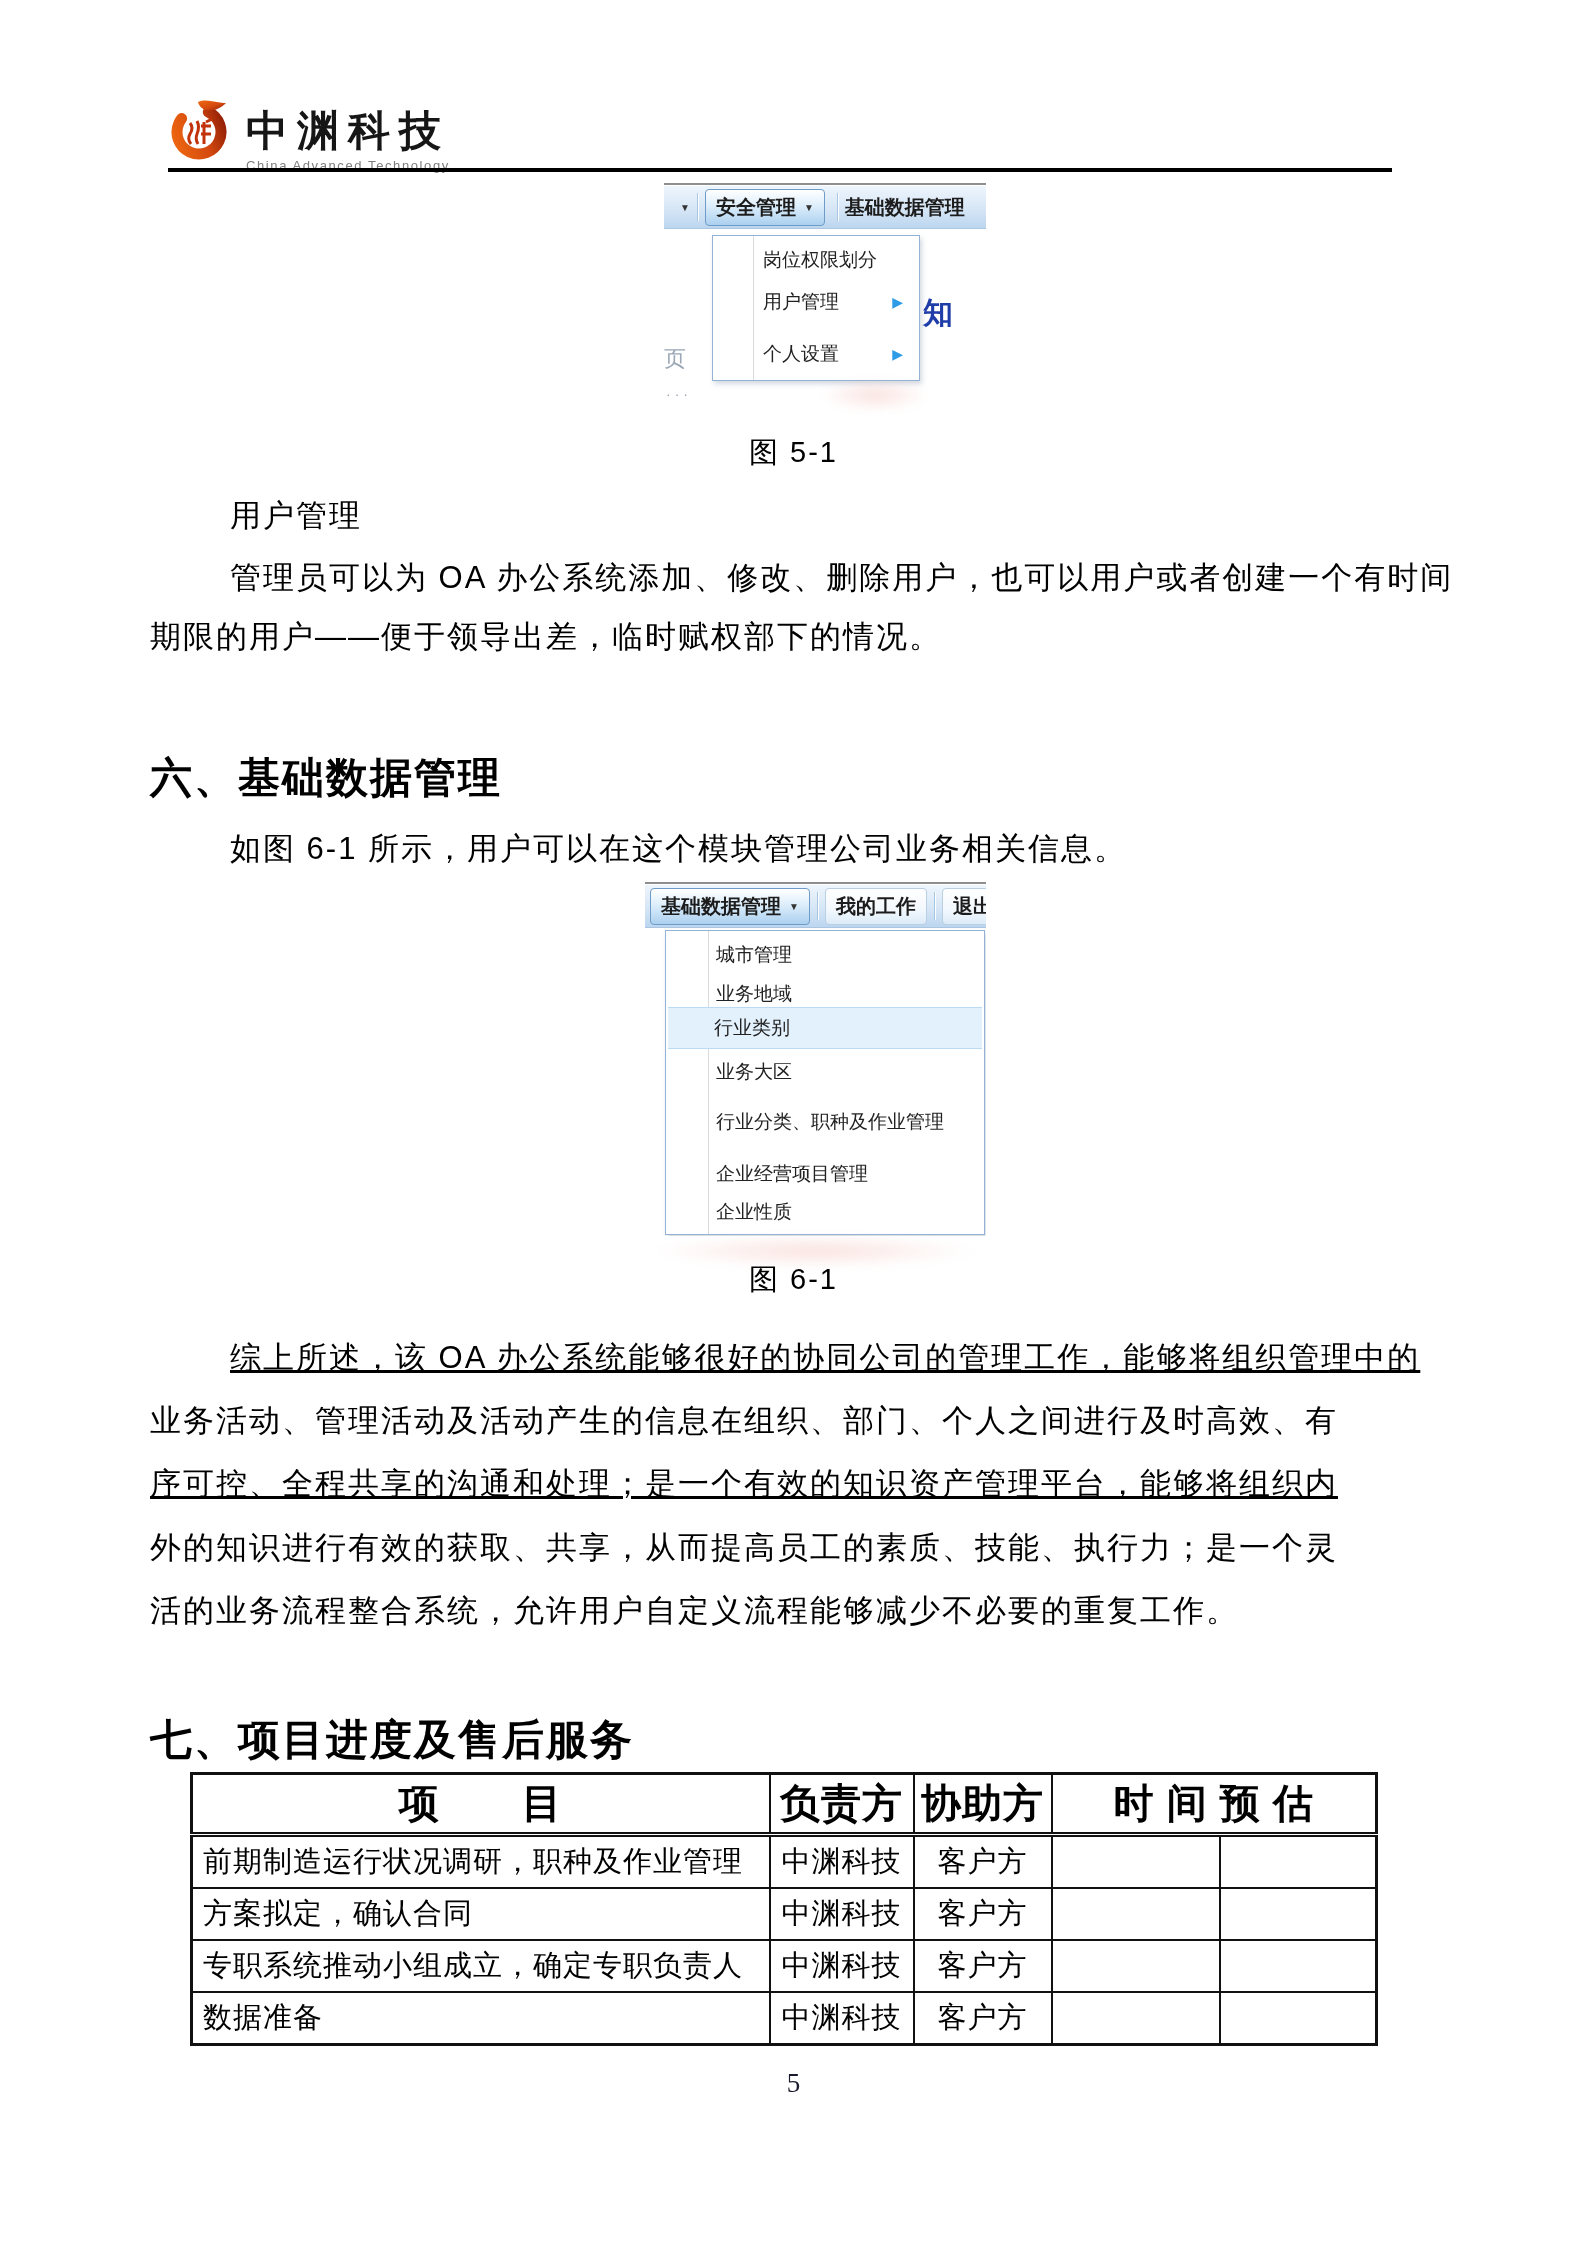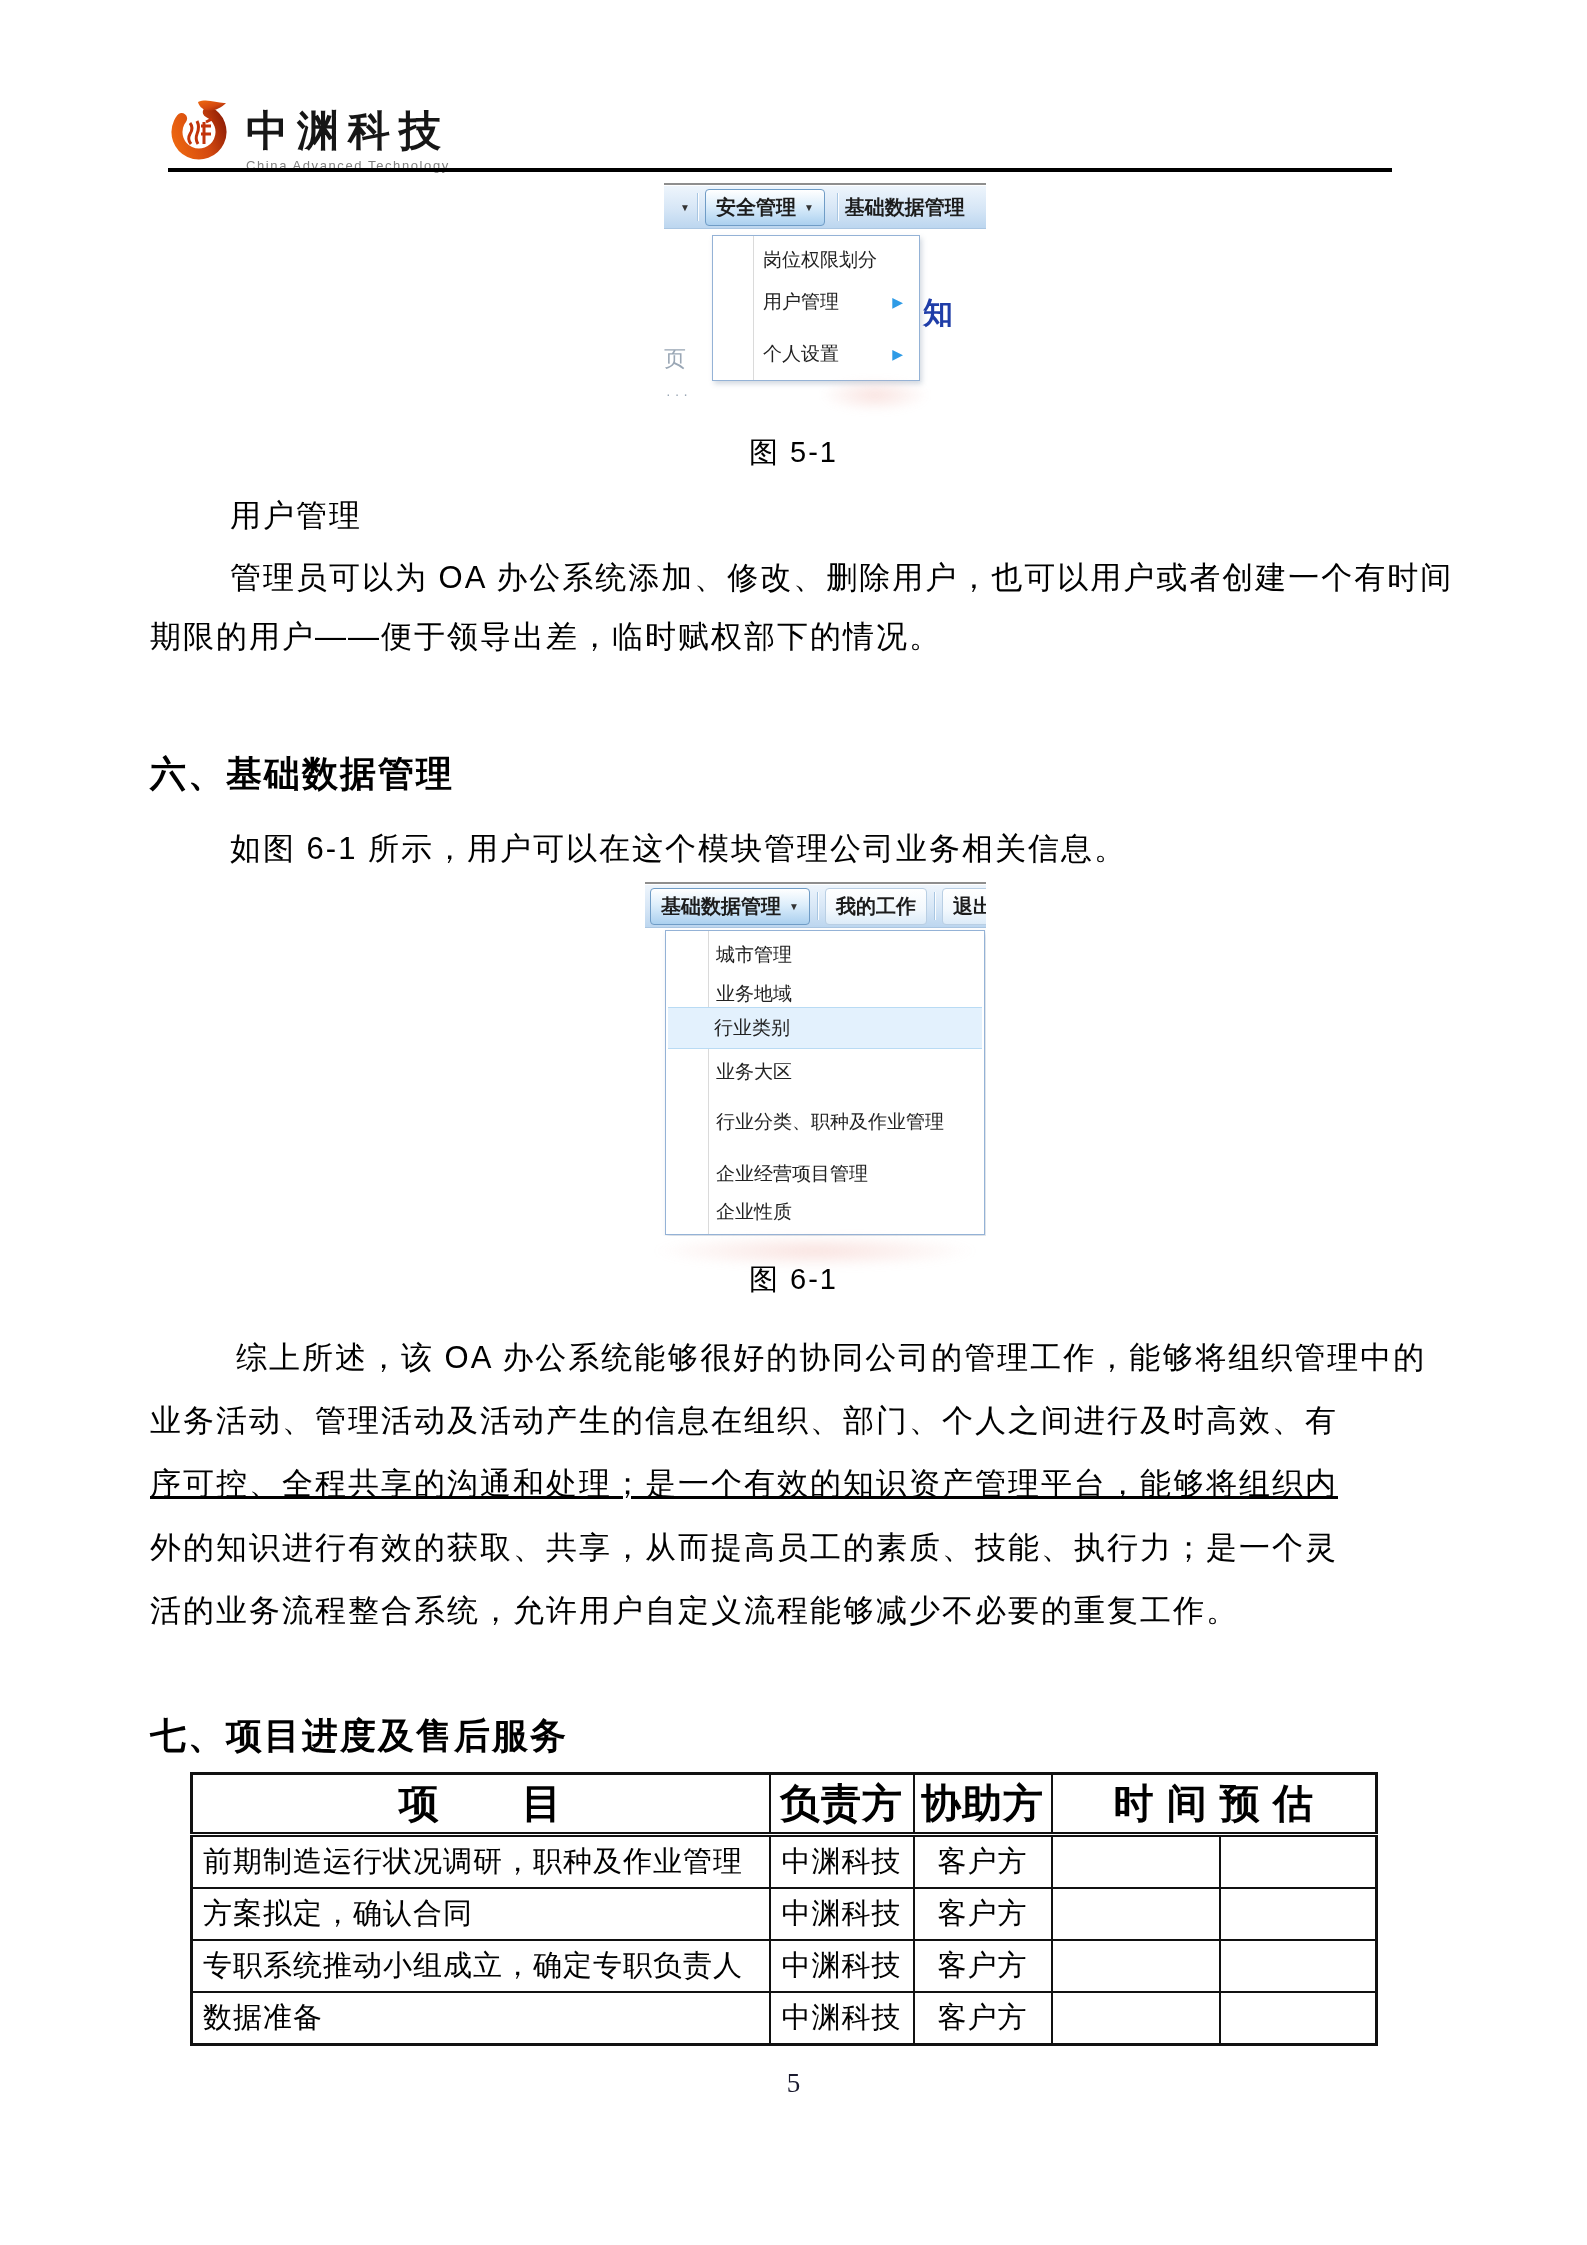--- a/index.html
+++ b/index.html
@@ -12,21 +12,21 @@
 
   
   .brand{left:168px;top:96px;display:flex;align-items:flex-start;gap:14px;}
   .brand-text{display:flex;flex-direction:column;margin-top:14px;}
   .brand-cn{font-size:42px;font-weight:bold;letter-spacing:9px;color:#161616;line-height:1;}
   .brand-en{font-size:13px;color:#7d7d7d;letter-spacing:1.6px;margin-top:6px;}
   .header-rule{left:168px;top:168px;width:1224px;height:4px;background:#000;}
 
   
   .doc-line{font-size:31px;letter-spacing:2px;white-space:nowrap;color:#000;}
-  .doc-heading{font-size:36px;font-weight:bold;letter-spacing:2px;white-space:nowrap;color:#000;}
+  .doc-heading{font-size:42px;font-weight:bold;letter-spacing:2px;white-space:nowrap;color:#000;}
   .fig-caption{left:0;width:100%;text-align:center;font-size:29px;letter-spacing:2px;color:#000;}
 
   
   .shot{overflow:hidden;background:#fff;}
   .shot-topline{position:absolute;left:0;top:0;width:100%;height:2px;background:#8e8e8e;}
   .ui-toolbar{
     position:absolute;left:0;top:3px;height:42px;width:100%;
     background:linear-gradient(to bottom, var(--toolbar-top,#eef5fc) 0%, #d6e6f6 55%, var(--toolbar-bottom,#bcd6ef) 100%);
     border-bottom:1px solid #aac6e2;
     display:flex;align-items:center;
@@ -195,21 +195,21 @@
     </div>
     <div class="menu-item" style="top:265px;">
       <span>企业性质</span>
     </div>
   </div>
 </div>
 <div class="abs stamp" style="left:650px;top:1234px;width:330px;height:34px;"></div>
 
 <div class="abs fig-caption" style="top:1260px;">图 6-1</div>
 
-<div class="abs doc-line" style="left:236px;top:1337px;">综上所述，该 OA 办公系统能够很好的协同公司的管理工作，能够将组织管理中的</div>
+<div class="abs doc-line" style="left:230px;top:1337px;text-decoration:underline;">综上所述，该 OA 办公系统能够很好的协同公司的管理工作，能够将组织管理中的</div>
 <div class="abs doc-line" style="left:150px;top:1400px;">业务活动、管理活动及活动产生的信息在组织、部门、个人之间进行及时高效、有</div>
 <div class="abs doc-line" style="left:150px;top:1463px;text-decoration:underline;">序可控、全程共享的沟通和处理；是一个有效的知识资产管理平台，能够将组织内</div>
 <div class="abs doc-line" style="left:150px;top:1527px;">外的知识进行有效的获取、共享，从而提高员工的素质、技能、执行力；是一个灵</div>
 <div class="abs doc-line" style="left:150px;top:1590px;">活的业务流程整合系统，允许用户自定义流程能够减少不必要的重复工作。</div>
 
 <div class="abs doc-heading" style="left:150px;top:1712px;">七、项目进度及售后服务</div>
 
 <table class="proj abs" style="left:190px;top:1772px;">
   <colgroup>
     <col style="width:578px;">

